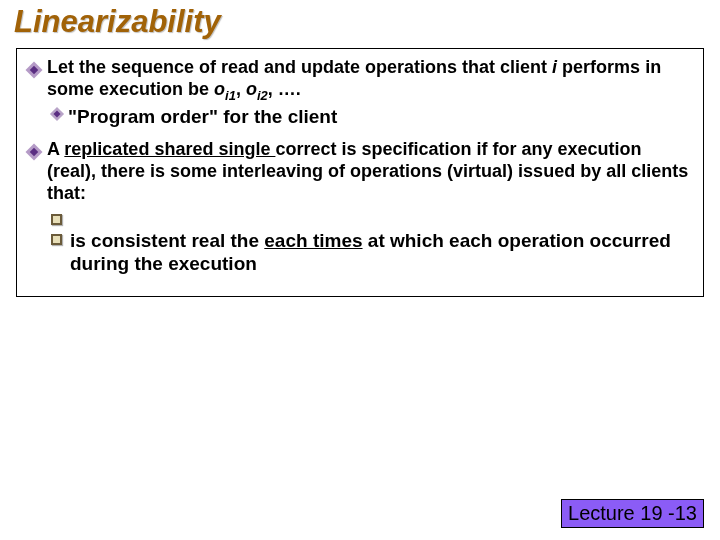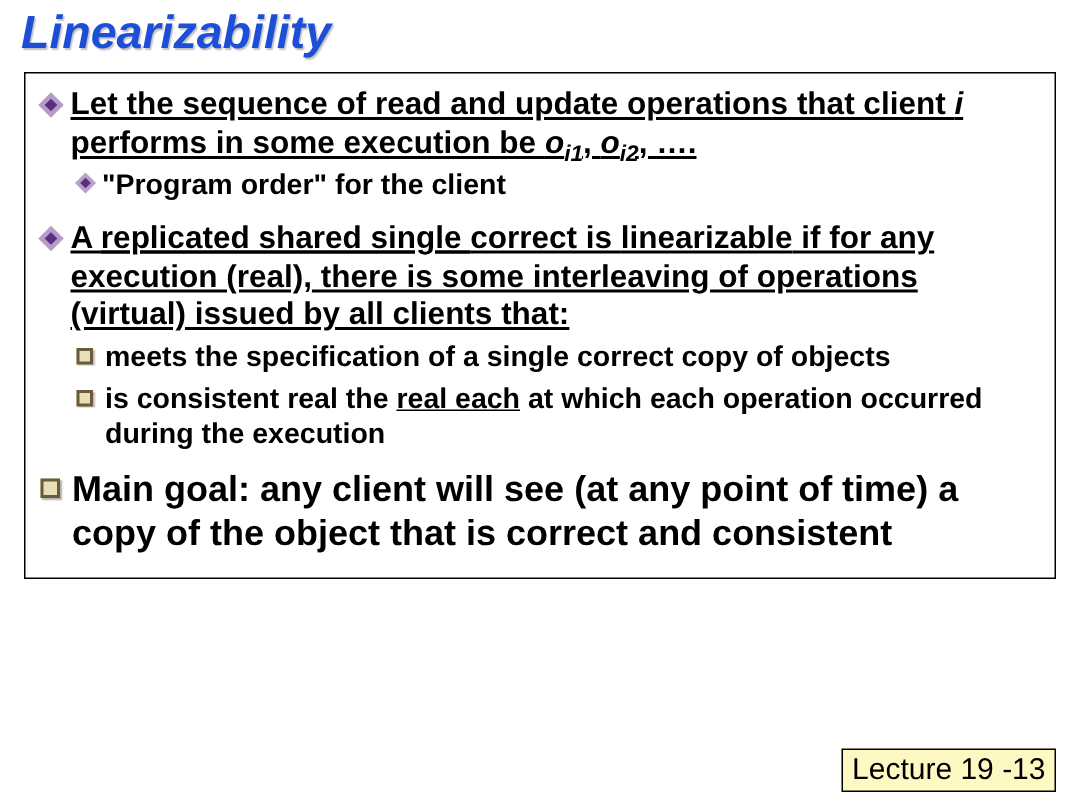--- a/index.html
+++ b/index.html
@@ -8,21 +8,21 @@
     height: 540px;
     background: #fff;
     font-family: Arial, Helvetica, sans-serif;
     color: #000;
     position: relative;
   }
   .title {
     font-size: 31px;
     font-weight: bold;
     font-style: italic;
-    color: #1d4ed8;
+    color: #a16207;
     padding: 4px 0 0 14px;
     text-shadow: 1px 1px 1px rgba(0,0,0,0.25);
   }
   .content-box {
     margin: 8px 16px 0 16px;
     border: 1px solid #000;
     padding: 8px 10px 10px 10px;
   }
   .row {
     display: flex;
@@ -63,24 +63,23 @@
     margin-right: 8px;
     border: 2px solid #6b5b3a;
     background: #e8dfb8;
     box-shadow: 1px 1px 1px rgba(0,0,0,0.3);
   }
   .square.small {
     width: 11px; height: 11px; flex:0 0 11px; margin-top:5px;
     border-width:2px;
   }
   .t-big {
-    font-size: 21px;
+    font-size: 18px;
     line-height: 1.22;
     font-weight: bold;
-    text-decoration: underline;
   }
   .t-med {
     font-size: 19px;
     line-height: 1.25;
     font-weight: bold;
   }
   .t-big2 {
     font-size: 24px;
     line-height: 1.22;
     font-weight: bold;
@@ -89,21 +88,21 @@
   .fi { font-style: italic; }
   sub { font-size: 0.72em; font-style: italic; vertical-align: sub; line-height:0;}
   .gap { height: 6px; }
   .footer {
     position: absolute;
     right: 16px;
     bottom: 12px;
     border: 1px solid #000;
     font-size: 20px;
     padding: 2px 6px 2px 6px;
-    background: #fef9c3;
+    background: #8b5cf6;
   }
 </style>
 </head>
 <body>
 
 <div class="title">Linearizability</div>
 
 <div class="content-box">
 
   <div class="row">
@@ -116,38 +115,33 @@
   <div class="row indent1">
     <div class="diamond small"></div>
     <div class="t-med">"Program order" for the client</div>
   </div>
 
   <div class="gap"></div>
 
   <div class="row">
     <div class="diamond"></div>
     <div class="t-big">
-      <span>A </span><span class="ul">replicated shared single </span><span>correct is </span><span>linearizable</span><span> if for any execution (real), there is some interleaving of operations (virtual) issued by all clients that:</span>
+      <span>A </span><span class="ul">replicated shared single </span><span>correct is </span><span>specification</span><span> if for any execution (real), there is some interleaving of operations (virtual) issued by all clients that:</span>
     </div>
   </div>
 
   <div class="row indent1">
     <div class="square small"></div>
-    <div class="t-med">meets the specification of a single correct copy of objects</div>
   </div>
 
   <div class="row indent1">
     <div class="square small"></div>
     <div class="t-med">
-      <span>is consistent real the </span><span class="ul">real each</span><span> at which each operation occurred during the execution</span>
+      <span>is consistent real the </span><span class="ul">each times</span><span> at which each operation occurred during the execution</span>
     </div>
   </div>
 
   <div class="gap"></div>
 
-  <div class="row">
-    <div class="square"></div>
-    <div class="t-big2">Main goal: any client will see (at any point of time) a copy of the object that is correct and consistent</div>
-  </div>
 
 </div>
 
 <div class="footer">Lecture 19 -13</div>
 
 </body></html>

